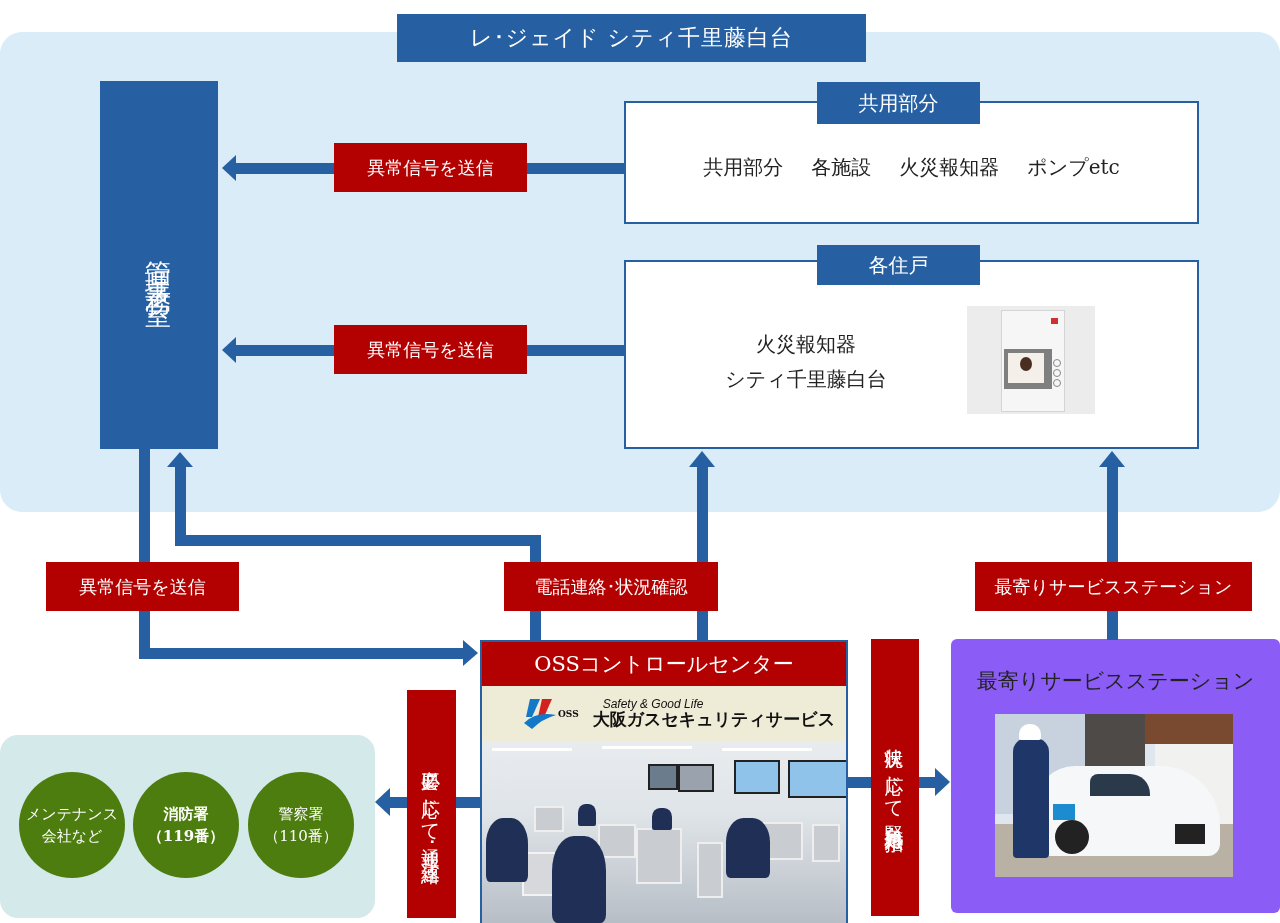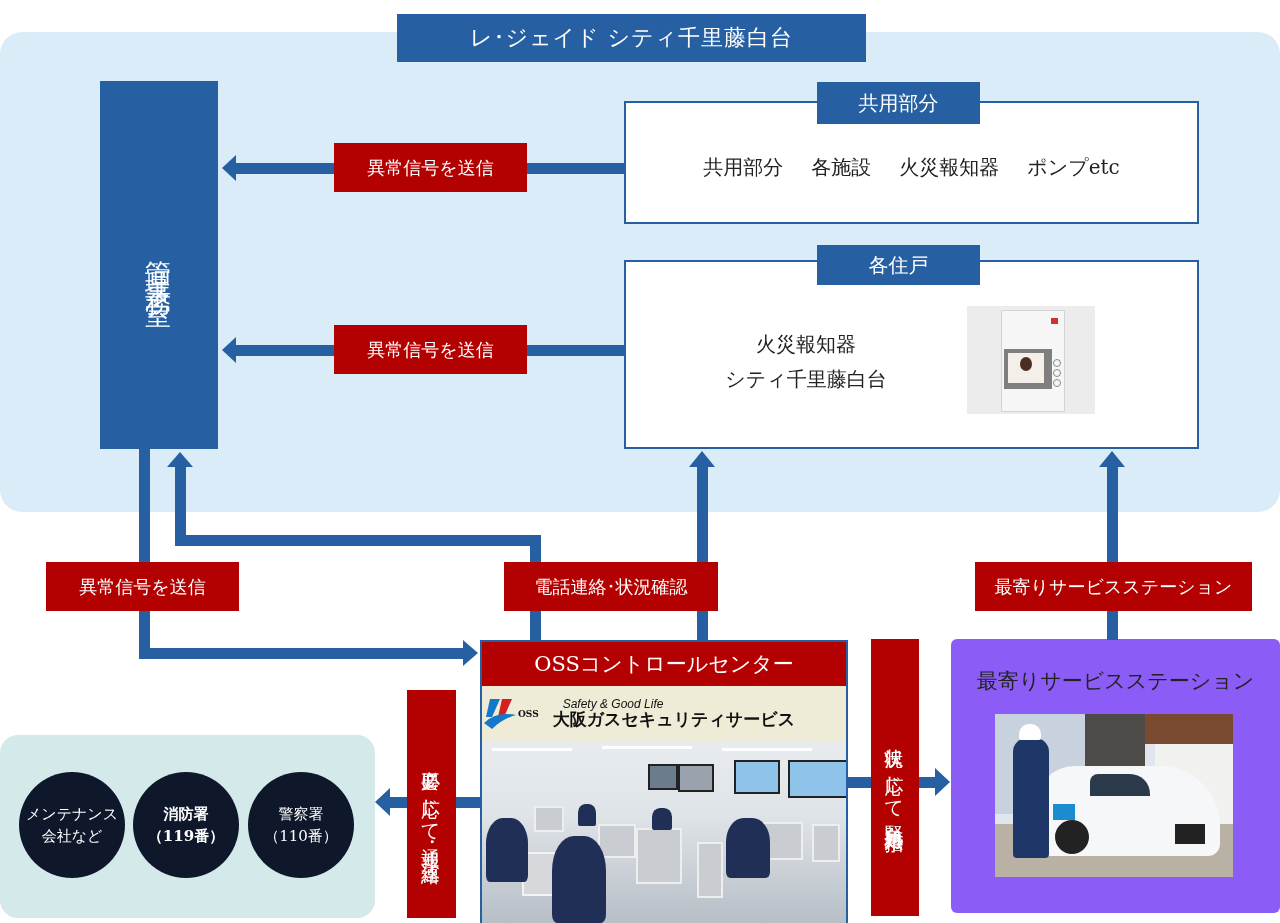--- a/index.html
+++ b/index.html
@@ -26,33 +26,33 @@
   .intercom { left:967px; top:306px; width:128px; height:108px; background:#ececec; }
   .intercom-body { position:absolute; left:34px; top:4px; width:62px; height:100px; background:#f6f6f6; border:1px solid #d4d4d4; }
   .intercom-screen { position:absolute; left:2px; top:38px; width:48px; height:40px; background:#7f7f7f; }
   .intercom-inner { position:absolute; left:4px; top:4px; width:36px; height:30px; background:#f4efe9; }
   .intercom-face { position:absolute; left:12px; top:4px; width:12px; height:14px; border-radius:50%; background:#4b2e22; }
   .intercom-btn { position:absolute; right:3px; width:6px; height:6px; border-radius:50%; border:1px solid #888; }
   .intercom-red { position:absolute; right:6px; top:7px; width:7px; height:6px; background:#d03030; }
   .oss { left:480px; top:640px; width:368px; height:283px; border:2px solid #2760a2; background:#eeebd6; }
   .oss-header { position:absolute; left:0; top:0; width:100%; height:44px; background:#b30000; color:#fff;
     font-size:21px; display:flex; align-items:center; justify-content:center; }
-  .oss-logo-row { position:absolute; left:0; top:44px; width:100%; height:55px; display:flex; align-items:center; box-sizing:border-box; }
+  .oss-logo-row { position:absolute; left:0; top:44px; width:100%; height:55px; display:flex; align-items:center; padding-left:40px; box-sizing:border-box; }
   .oss-logo-mark { width:36px; height:34px; position:relative; }
   .oss-logo-text { font-family:Liberation Sans, sans-serif; margin-left:10px; line-height:1.1; }
   .oss-tag { font-size:12px; font-style:italic; color:#111; margin-left:10px; }
   .oss-name { font-size:17px; font-weight:bold; color:#111; }
   .oss-small { font-size:9px; font-weight:bold; color:#111; margin-right:4px; }
   .oss-photo { position:absolute; left:0; top:100px; width:100%; height:181px; background:linear-gradient(180deg,#e8ecef 0%,#dfe4e8 40%,#b7bec6 100%); overflow:hidden; }
   .ceiling-light { position:absolute; height:3px; background:#fff; }
   .monitor { position:absolute; border:2px solid #222; }
   .desk-mon { position:absolute; background:#c9cdd2; border:2px solid #eee; }
   .person { position:absolute; background:#1f2f56; border-radius:40% 40% 10% 10%; }
   .zone-emerg { left:0; top:735px; width:375px; height:183px; background:#d4e9ea; border-radius:18px; }
-  .circle { width:106px; height:106px; border-radius:50%; background:#0f172a; color:#fff;
+  .circle { width:106px; height:106px; border-radius:50%; background:#4d7c0f; color:#fff;
     display:flex; flex-direction:column; align-items:center; justify-content:center; font-size:15px; line-height:1.5; }
   .zone-station { left:951px; top:639px; width:329px; height:274px; background:#8b5cf6; border-radius:6px; }
   .station-title { position:absolute; left:0; top:28px; width:100%; text-align:center; font-size:21px; color:#222; }
   .station-photo { position:absolute; left:44px; top:75px; width:238px; height:163px; background:#dfe6ee; overflow:hidden; }
   svg.arrows { position:absolute; left:0; top:0; }
 </style>
 </head>
 <body>
 
 <div class="abs zone-top"></div>

